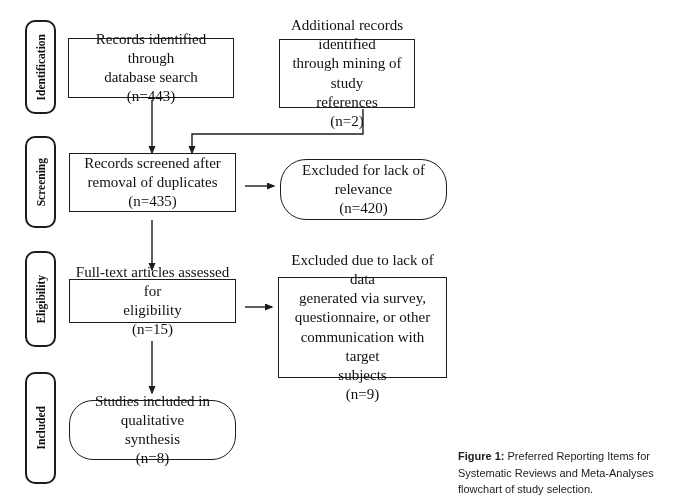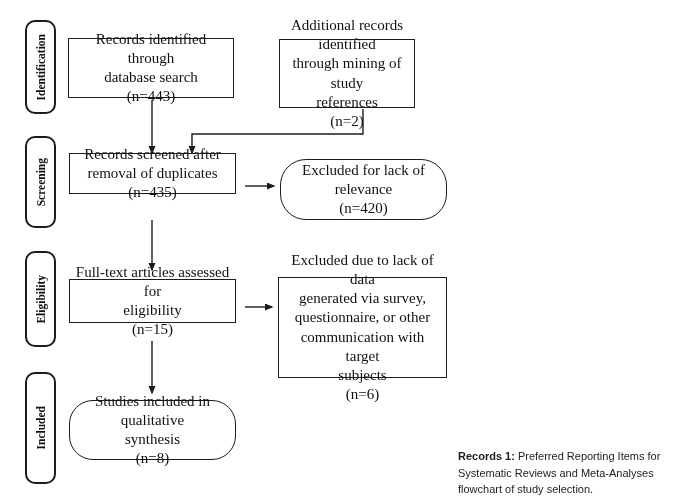--- a/index.html
+++ b/index.html
@@ -53,21 +53,21 @@
   .flow-box span {
     font-family: "Liberation Serif", serif;
     font-weight: 400;
     font-size: 15px;
     line-height: 1.28;
     color: #111;
     white-space: pre-line;
   }
   .box-records-identified { left: 68px;  top: 38px;  width: 166px; height: 60px; }
   .box-additional-records { left: 279px; top: 39px;  width: 136px; height: 69px; }
-  .box-records-screened   { left: 69px;  top: 153px; width: 167px; height: 41px; }
+  .box-records-screened   { left: 69px;  top: 153px; width: 167px; height: 59px; }
   .box-excluded-relevance { left: 280px; top: 159px; width: 167px; height: 61px; border-radius: 26px; }
   .box-fulltext-assessed  { left: 69px;  top: 279px; width: 167px; height: 44px; }
   .box-excluded-data      { left: 278px; top: 277px; width: 169px; height: 101px; }
   .box-studies-included   { left: 69px;  top: 400px; width: 167px; height: 60px; border-radius: 24px; }
 
   
   .connector-layer {
     position: absolute;
     left: 0; top: 0;
     width: 677px; height: 503px;
@@ -129,21 +129,21 @@
     <span>Full-text articles assessed for
 eligibility
 (n=15)</span>
   </div>
   <div class="flow-box box-excluded-data">
     <span>Excluded due to lack of data
 generated via survey,
 questionnaire, or other
 communication with target
 subjects
-(n=6)</span>
+(n=9)</span>
   </div>
   <div class="flow-box box-studies-included">
     <span>Studies included in qualitative
 synthesis
 (n=8)</span>
   </div>
 
   <svg class="connector-layer" viewBox="0 0 677 503" xmlns="http://www.w3.org/2000/svg">
     <defs>
       <marker id="arrowhead" markerWidth="9" markerHeight="9" refX="7" refY="3.5" orient="auto" markerUnits="userSpaceOnUse">
@@ -151,15 +151,15 @@
       </marker>
     </defs>
     <line x1="152" y1="100" x2="152" y2="153" stroke="#1c1c1c" stroke-width="1.4" marker-end="url(#arrowhead)"></line>
     <polyline points="363,109 363,134 192,134 192,153" fill="none" stroke="#1c1c1c" stroke-width="1.4" marker-end="url(#arrowhead)"></polyline>
     <line x1="245" y1="186" x2="274" y2="186" stroke="#1c1c1c" stroke-width="1.4" marker-end="url(#arrowhead)"></line>
     <line x1="152" y1="220" x2="152" y2="270" stroke="#1c1c1c" stroke-width="1.4" marker-end="url(#arrowhead)"></line>
     <line x1="245" y1="307" x2="272" y2="307" stroke="#1c1c1c" stroke-width="1.4" marker-end="url(#arrowhead)"></line>
     <line x1="152" y1="341" x2="152" y2="393" stroke="#1c1c1c" stroke-width="1.4" marker-end="url(#arrowhead)"></line>
   </svg>
 
-  <div class="figure-caption"><span class="cap-label">Records 1:</span><span> Preferred Reporting Items for Systematic Reviews and Meta-Analyses flowchart of study selection.</span></div>
+  <div class="figure-caption"><span class="cap-label">Figure 1:</span><span> Preferred Reporting Items for Systematic Reviews and Meta-Analyses flowchart of study selection.</span></div>
 
 </div>
 
 </body></html>

